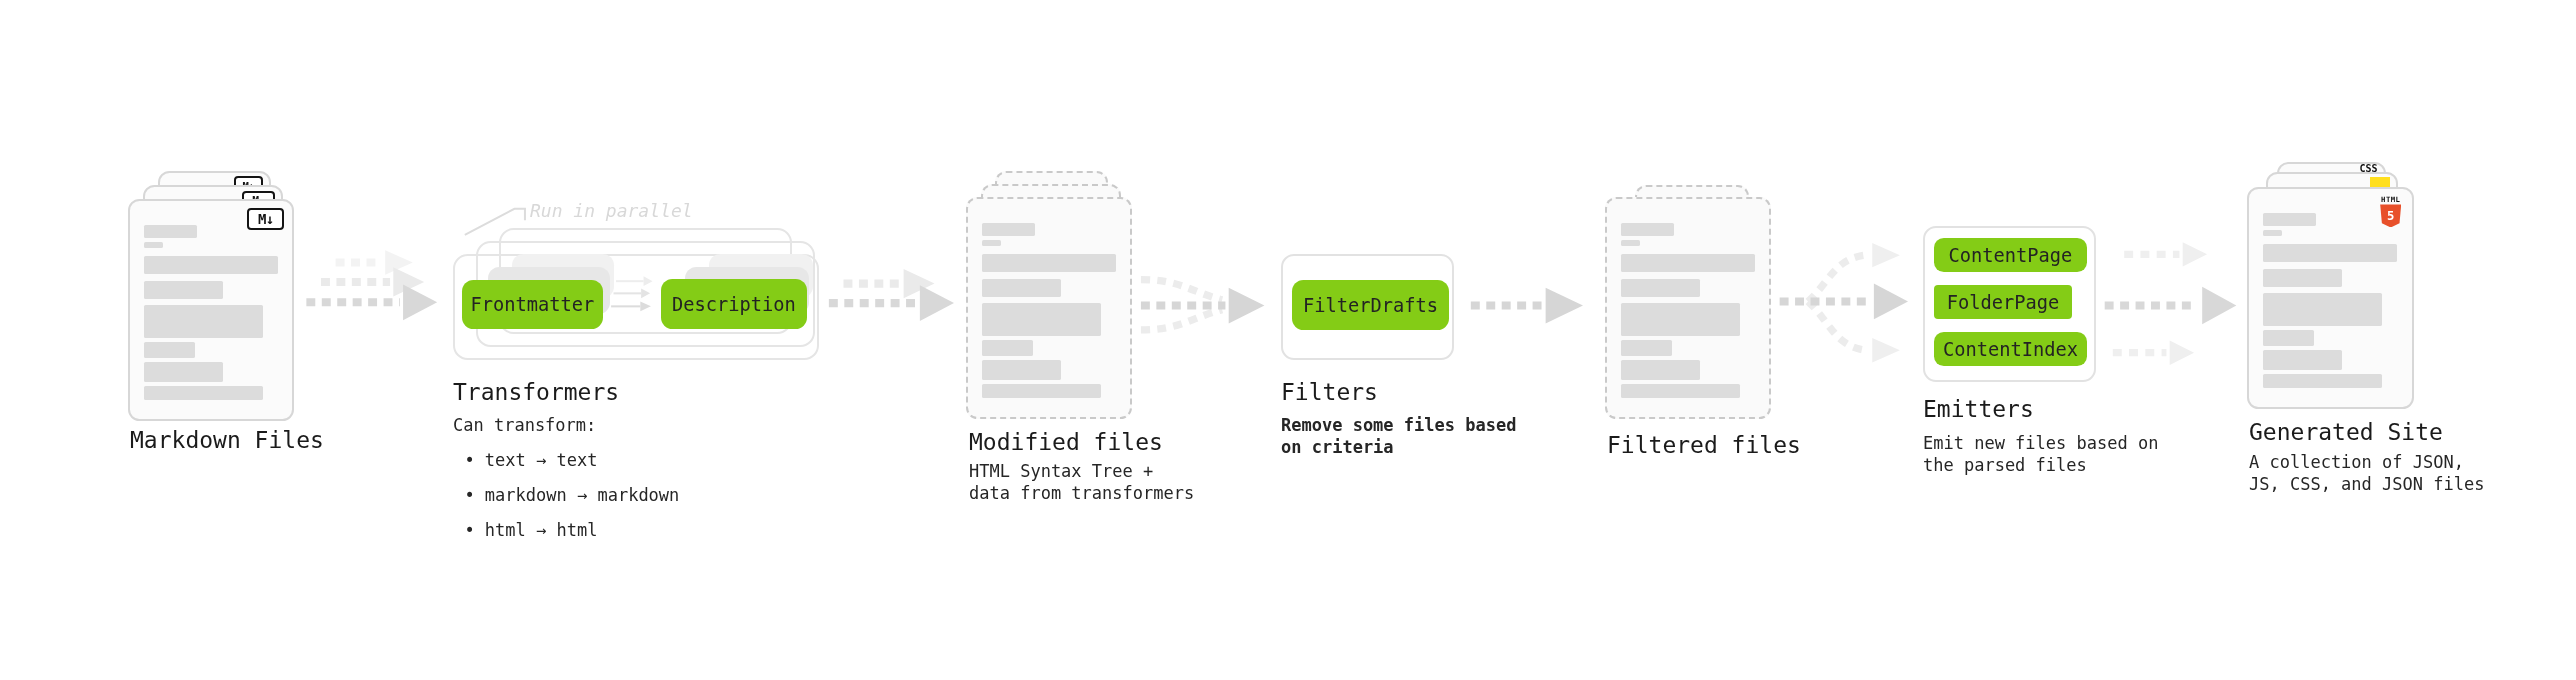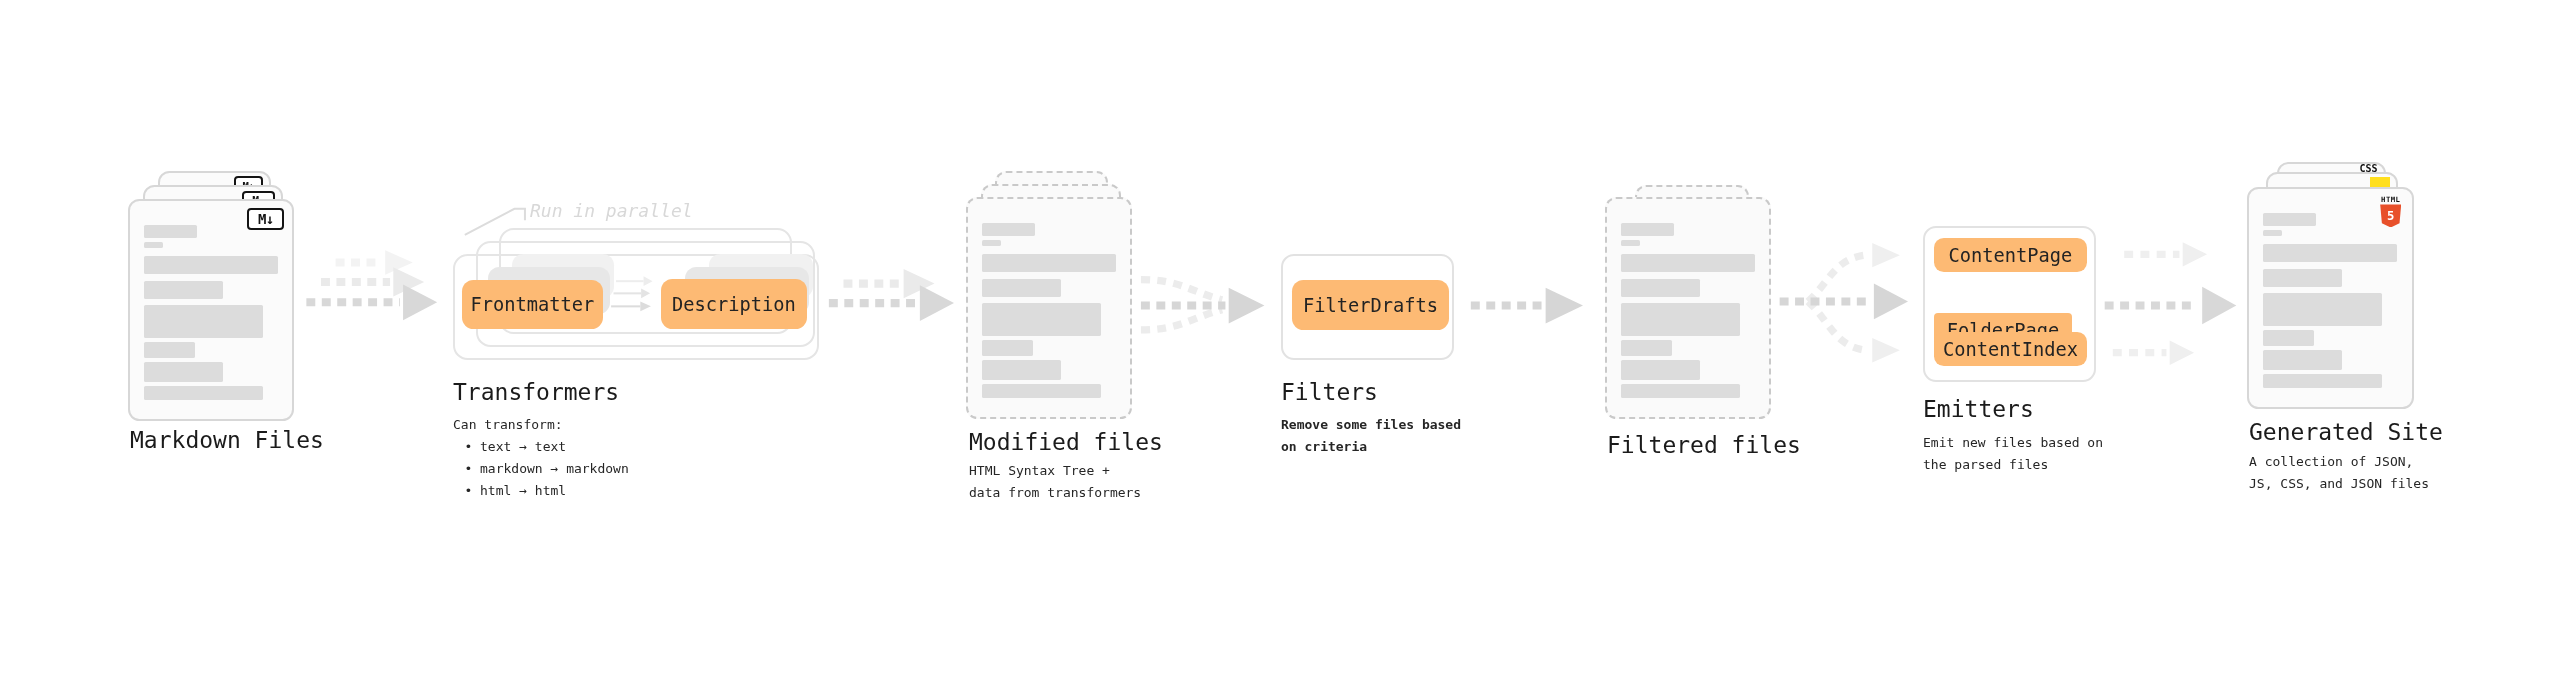--- a/index.html
+++ b/index.html
@@ -32,29 +32,29 @@
   .html5 .shield{width:21px;height:23px;margin:0.8px auto 0;background:#e8502a;
     clip-path:polygon(0 0,100% 0,92% 82%,50% 100%,8% 82%);
     display:flex;align-items:center;justify-content:center;color:#fff;font-size:12.2px;font-weight:bold;}
   .cssbadge{position:absolute;right:6.5px;top:2.4px;width:18px;text-align:center;}
   .cssbadge .lbl{font-size:10px;font-weight:bold;color:#111;line-height:6.5px;}
   .cssbadge .bar-u{width:14.6px;height:3.3px;background:#3b6ef6;margin:0.8px auto 0;}
   .jsbadge{position:absolute;right:6.5px;top:3.3px;width:19.5px;height:10.6px;background:#ffdf1e;}
   
   .outline{position:absolute;box-sizing:border-box;border:2px solid #e5e5e5;border-radius:14.6px;background:transparent;}
   .panel{position:absolute;box-sizing:border-box;border:2px solid #e2e2e2;border-radius:13px;background:#ffffff;}
-  .gbox{position:absolute;box-sizing:border-box;border-radius:11.4px;background:#fdba74;
+  .gbox{position:absolute;box-sizing:border-box;border-radius:11.4px;background:#84cc16;
     display:flex;align-items:center;justify-content:center;font-size:18.7px;color:#232323;}
   .gbox.g1{background:#e7e7e7;}
   .gbox.g2{background:#f1f1f1;}
   
   .title{position:absolute;font-size:23px;color:#1b1b1b;white-space:nowrap;}
-  .sub{position:absolute;font-size:13px;color:#262626;line-height:22px;white-space:nowrap;}
+  .sub{position:absolute;font-size:17px;color:#262626;line-height:22px;white-space:nowrap;}
   .sub .ln{height:22px;}
-  .sub .ind{padding-left:11.4px;}
+  .sub .ind{padding-left:11.4px;margin-top:13px;}
   .annot{position:absolute;font-size:18px;color:#d8d8d8;white-space:nowrap;}
   svg.flow{position:absolute;left:0;top:0;pointer-events:none;}
 </style>
 </head>
 <body>
 
 <div class="canvas">
 
   <svg class="flow" width="2576" height="681" viewBox="0 0 3170 838">
 
@@ -201,21 +201,21 @@
       <div class="bar b6"></div>
       <div class="bar b7"></div>
       <div class="bar b8"></div>
     </div>
     <div class="title" style="left:1607px;top:432px;">Filtered files</div>
   </div>
 
   <div>
     <div class="panel" style="left:1923px;top:226px;width:173px;height:156px;"></div>
     <div class="gbox" style="left:1934px;top:238px;width:153px;height:34px;border-radius:9.8px;">ContentPage</div>
-    <div class="gbox" style="left:1934px;top:285px;width:138px;height:34px;border-radius:4px;margin-top:28px;">FolderPage</div>
+    <div class="gbox" style="left:1934px;top:285px;width:138px;height:34px;border-radius:4px;">FolderPage</div>
     <div class="gbox" style="left:1934px;top:332px;width:153px;height:34px;border-radius:9.8px;">ContentIndex</div>
     <div class="title" style="left:1923px;top:396px;">Emitters</div>
     <div class="sub" style="left:1923px;top:432px;">
       <div class="ln">Emit new files based on</div>
       <div class="ln">the parsed files</div>
     </div>
   </div>
 
   <div>
     <div class="file" style="left:2277px;top:162px;width:109px;height:222px;">

